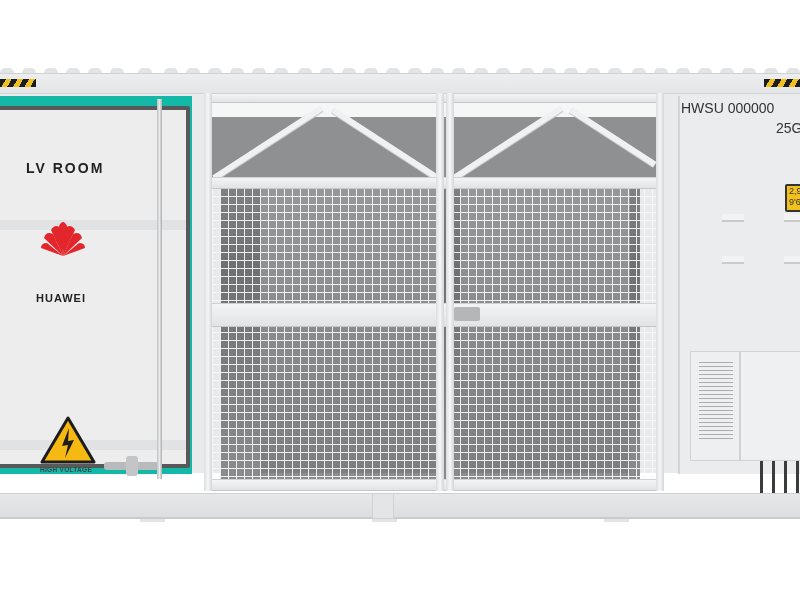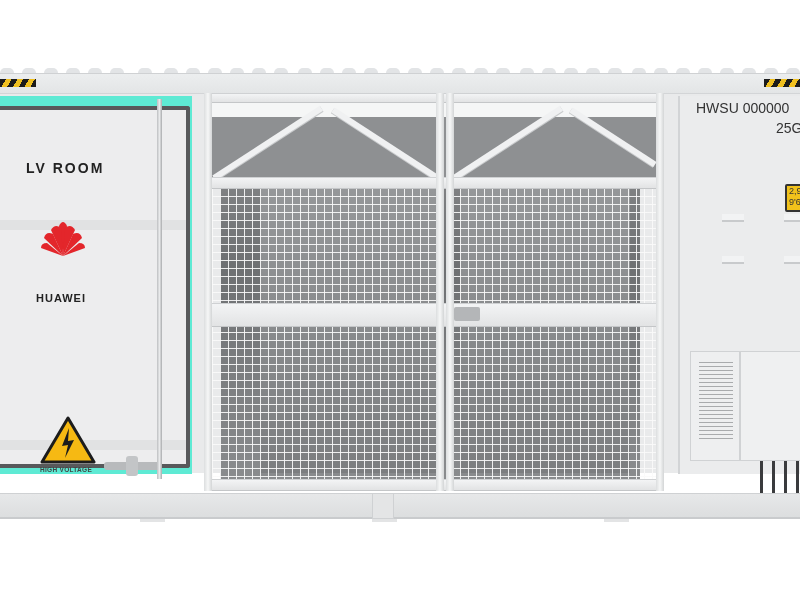--- a/index.html
+++ b/index.html
@@ -9,21 +9,21 @@
   
   .roof { position: absolute; left: 0; top: 68px; width: 800px; height: 6px; }
   .bump { position: absolute; top: 0; width: 14px; height: 6px; background: #e2e4e6; border-radius: 5px 5px 0 0; }
 
   .container { position: absolute; left: 0; top: 73px; width: 800px; height: 400px; background: #e9eaeb; border-top: 1px solid #cfd1d3; }
   .top-rail { position: absolute; left: 0; top: 0; width: 800px; height: 20px; background: linear-gradient(#eceeef, #e3e5e6); border-bottom: 1px solid #d3d5d7; }
   .hazard { position: absolute; top: 5px; height: 8px; width: 36px;
     background: repeating-linear-gradient(-60deg, #1c1c1c 0 5px, #f0c020 5px 10px); }
 
   
-  .lv-door { position: absolute; left: 0; top: 22px; width: 192px; height: 378px; background: #5eead4; }
+  .lv-door { position: absolute; left: 0; top: 22px; width: 192px; height: 378px; background: #14b8a6; }
   .lv-panel { position: absolute; left: 0; top: 10px; width: 190px; height: 362px; border: 4px solid #58595b; border-left: none; border-radius: 0 3px 3px 0; background: #ededee; }
   .lv-stripe { position: absolute; left: 0; width: 186px; height: 10px; background: #e1e2e3; }
   .lv-title { position: absolute; left: 26px; top: 64px; font-size: 14px; letter-spacing: 2px; color: #222; font-weight: bold; }
   .huawei-logo { position: absolute; left: 38px; top: 122px; width: 50px; height: 40px; }
   .huawei-text { position: absolute; left: 36px; top: 168px; font-size: 11px; letter-spacing: 1px; color: #222; font-weight: bold; margin-top: 28px; }
   .hv-sign { position: absolute; left: 40px; top: 320px; width: 56px; height: 48px; }
   .hv-text { position: absolute; left: 40px; top: 370px; font-size: 6.5px; color: #444; font-weight: bold; letter-spacing: 0.3px; }
   .lock-rod { position: absolute; left: 157px; top: 98px; width: 5px; height: 380px; background: linear-gradient(90deg, #bdbfc1, #e9eaeb, #a9abad); }
   .latch { position: absolute; left: 104px; top: 366px; width: 56px; height: 8px; background: #b8babc; border-radius: 3px; }
   .latch-knob { position: absolute; left: 126px; top: 360px; width: 12px; height: 20px; background: #c3c5c7; border-radius: 3px; }
@@ -35,21 +35,21 @@
     background-image:
       linear-gradient(90deg, rgba(250,250,250,0.9) 1px, transparent 1px),
       linear-gradient(0deg, rgba(250,250,250,0.9) 1px, transparent 1px);
     background-size: 8px 8px; }
   .truss { position: absolute; height: 6px; background: #f0f1f2; box-shadow: 0 1px 0 #c9cbcd; transform-origin: left center; }
   .crossbar { position: absolute; height: 24px; background: linear-gradient(#f3f4f5, #e2e3e4); border-top: 1px solid #cfd1d3; border-bottom: 1px solid #c4c6c8; }
   .vpost { position: absolute; width: 8px; background: linear-gradient(90deg, #dcdedf, #f6f7f7, #d3d5d6); }
 
   
   .right-panel { position: absolute; left: 678px; top: 22px; width: 122px; height: 378px; background: #ebeced; border-left: 2px solid #d2d4d6; }
-  .serial-1 { position: absolute; left: 16px; top: 4px; font-size: 14px; color: #333; white-space: nowrap; }
+  .serial-1 { position: absolute; left: 1px; top: 4px; font-size: 14px; color: #333; white-space: nowrap; }
   .serial-2 { position: absolute; left: 96px; top: 24px; font-size: 14px; color: #333; white-space: nowrap; }
   .spec-label { position: absolute; left: 105px; top: 88px; width: 30px; height: 28px; background: #f1c21b; border: 2px solid #333; border-radius: 2px; font-size: 9px; color: #333; line-height: 11px; padding-left: 2px; }
   .bracket { position: absolute; width: 22px; height: 8px; background: #f2f3f4; border-bottom: 2px solid #c8cacc; }
   .vent-box { position: absolute; left: 10px; top: 255px; width: 50px; height: 110px; background: #eeeff0; border: 1px solid #d0d2d4; }
   .vent-slots { position: absolute; left: 8px; top: 10px; width: 34px; height: 80px;
     background: repeating-linear-gradient(0deg, #eeeff0 0 3px, #a9abad 3px 4px); }
   .junction-box { position: absolute; left: 60px; top: 255px; width: 62px; height: 110px; background: #eff0f1; border: 1px solid #d0d2d4; }
   .cable { position: absolute; top: 365px; width: 3px; height: 45px; background: #3a3b3d; }
 
   

